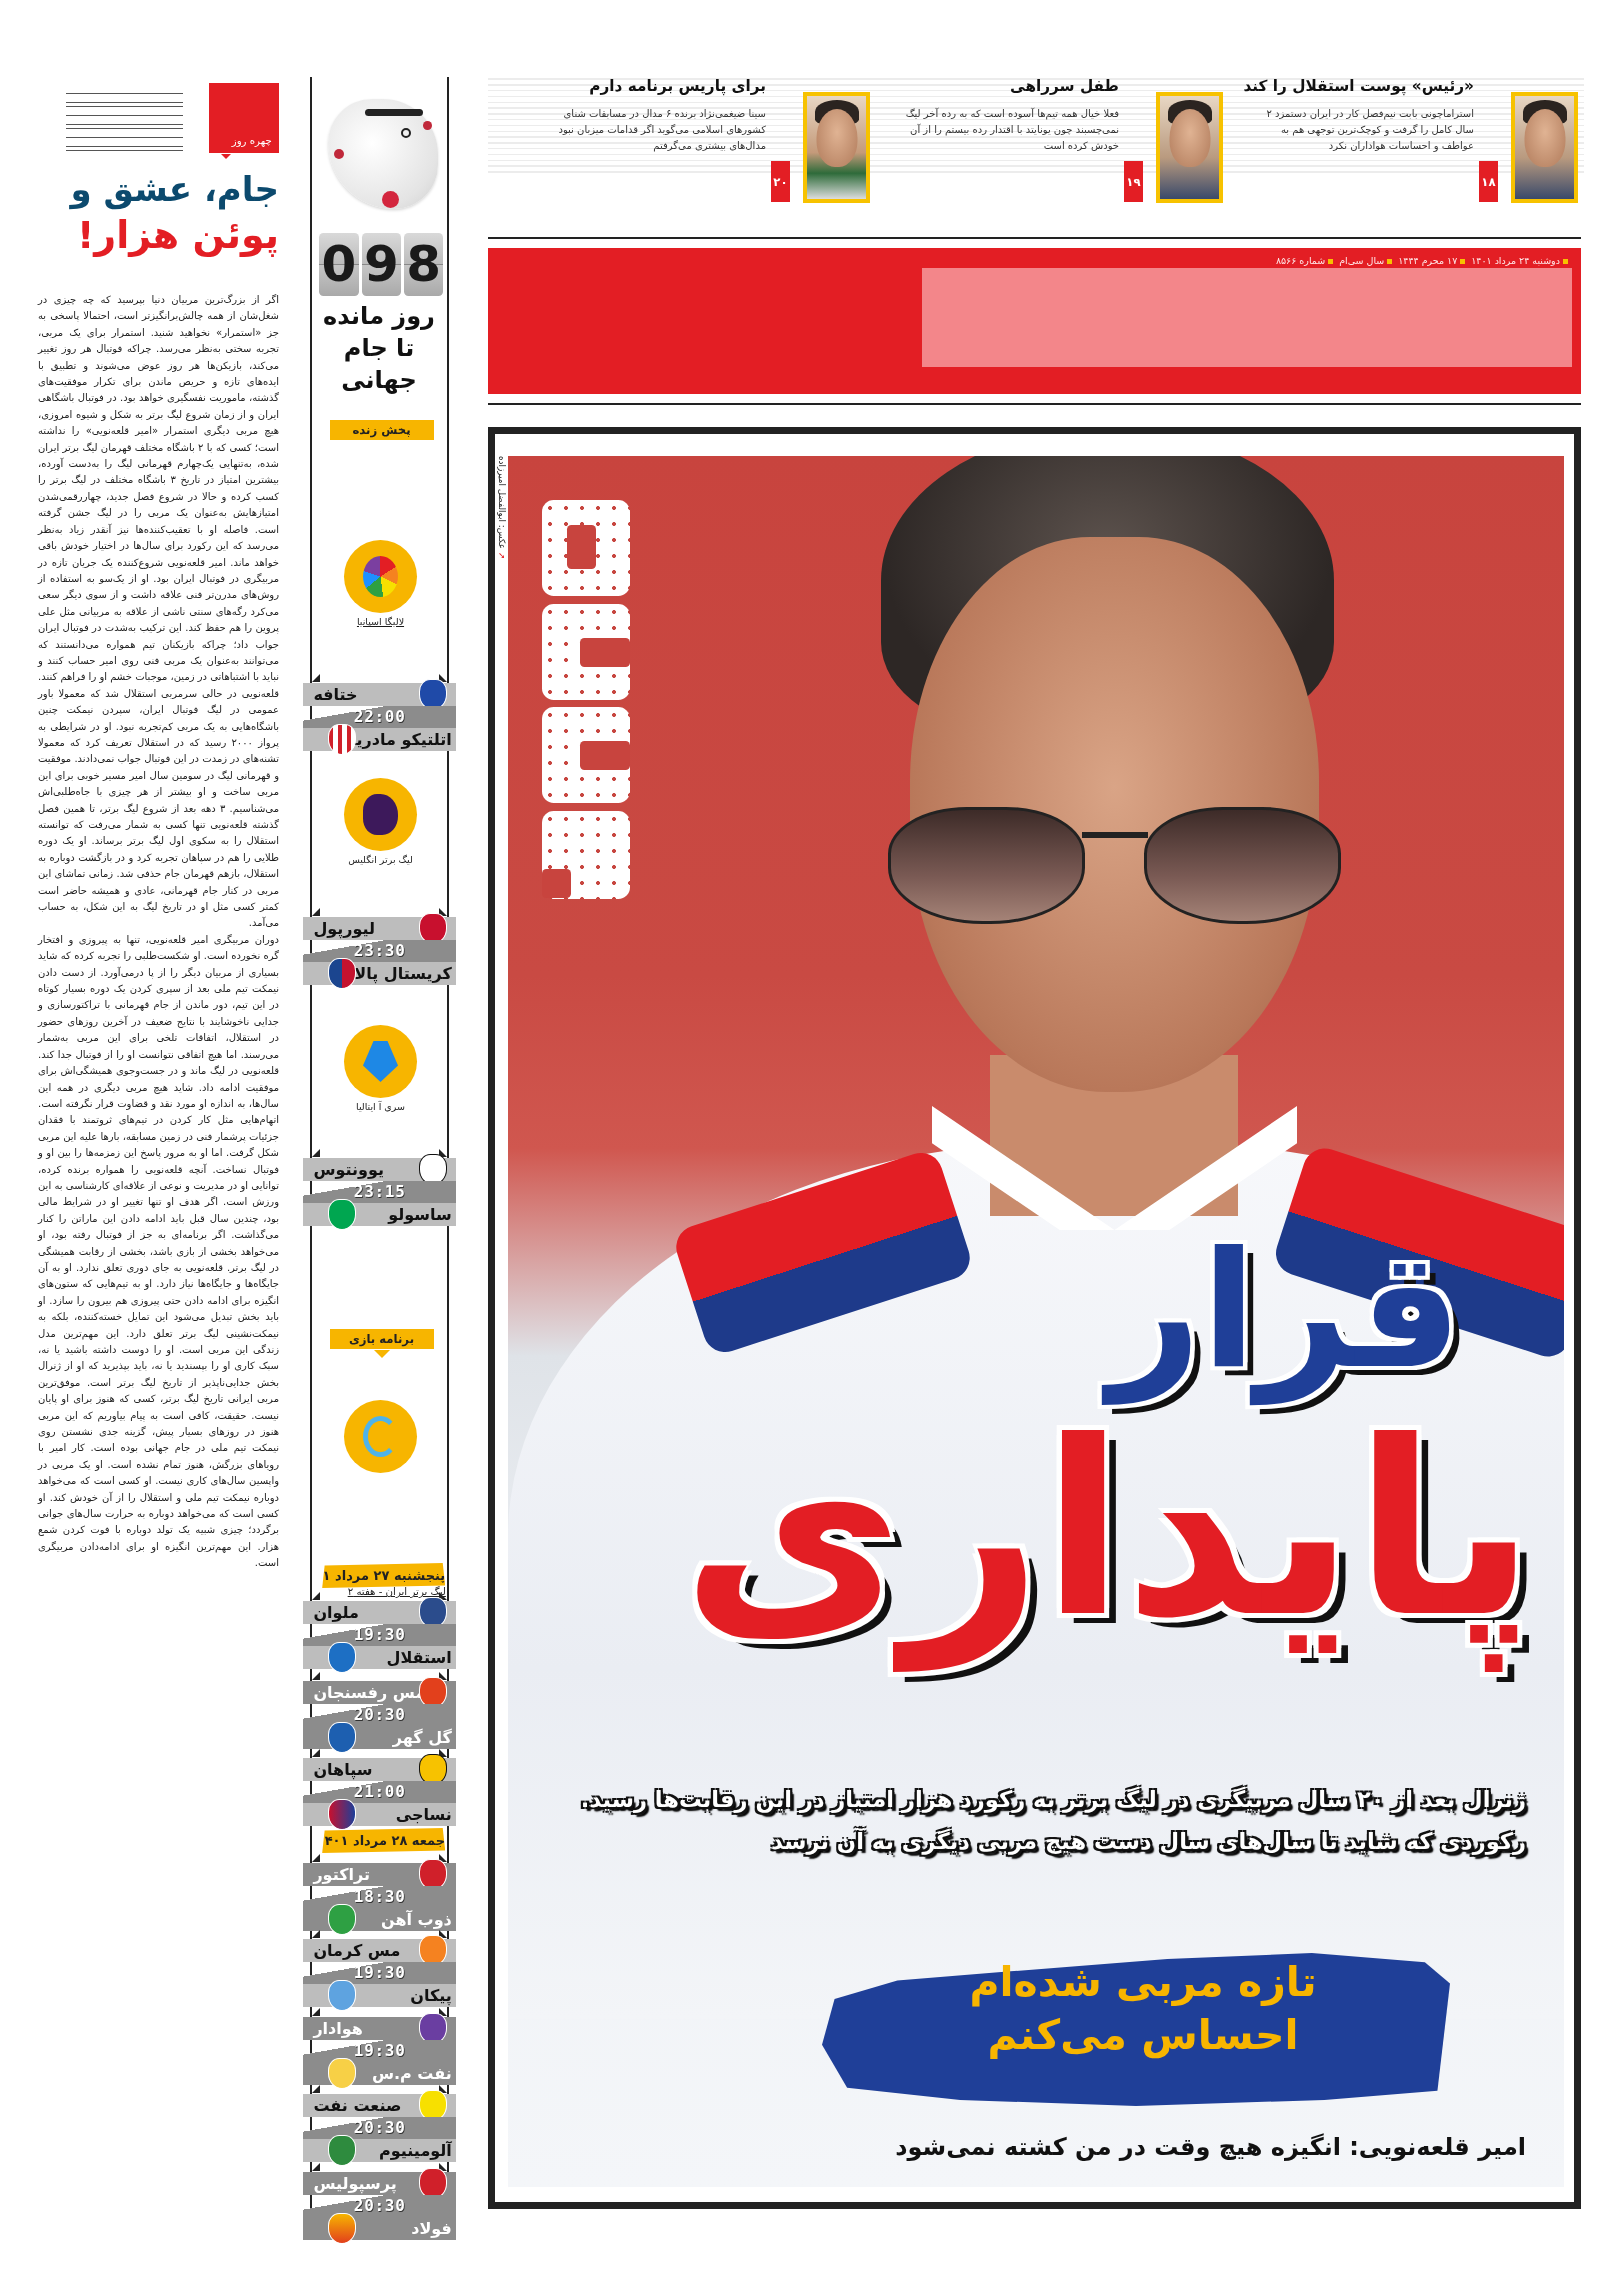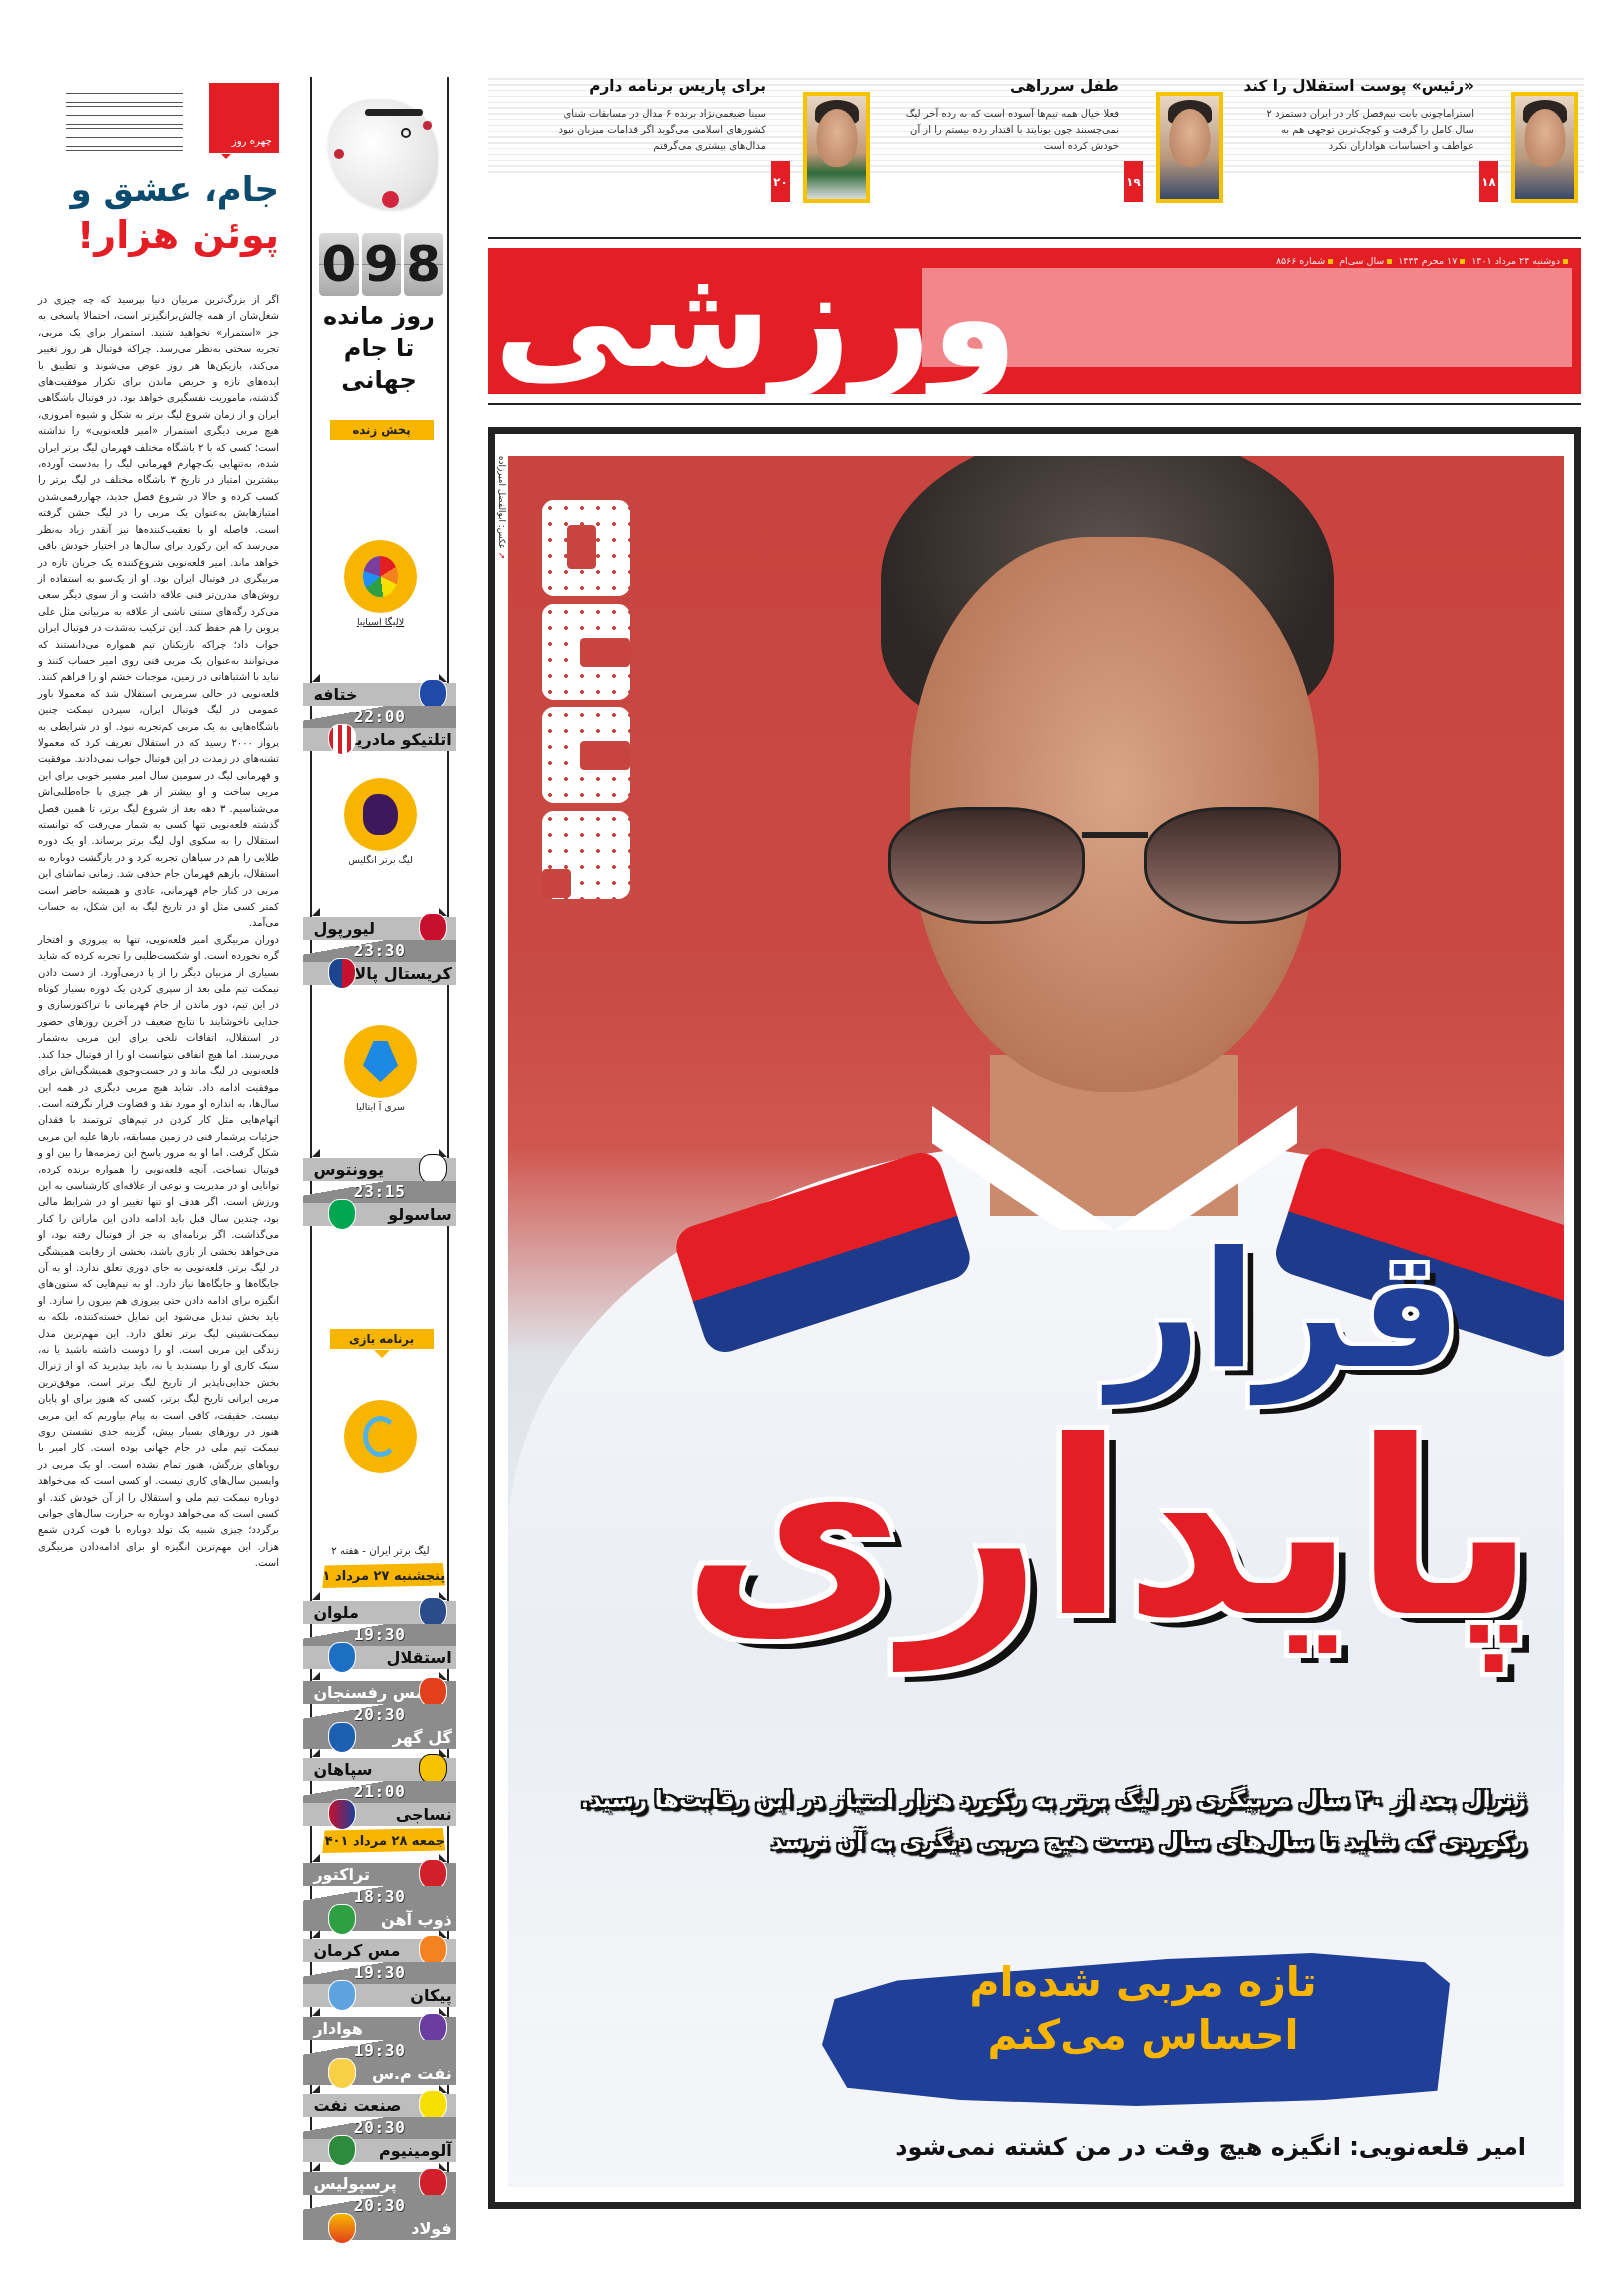--- a/index.html
+++ b/index.html
@@ -130,21 +130,21 @@
   .match .time { position: absolute; left: 0; top: 23.4px; width: 153px; height: 22px; text-align: center;
     font: 900 16px/22px "DejaVu Sans Mono", monospace; color: #fff; letter-spacing: 0.7px;
     background: linear-gradient(170deg, transparent 0 30%, #8c8c8c 30% 100%); text-shadow: 0.7px 0.7px 0 #333; }
   .match .notch-l, .match .notch-r { position: absolute; top: -8.8px; width: 0; height: 0; border-top: 8.8px solid transparent; }
   .match .notch-l { left: 8.8px; border-right: 8.8px solid #222; }
   .match .notch-r { right: 8.8px; border-left: 8.8px solid #222; }
 
   .daybanner { position: absolute; left: 10.2px; width: 123px; height: 25px; background: #f7b500; color: #222;
     font: 900 13px/25px "DejaVu Sans", sans-serif; text-align: center; white-space: nowrap;
     clip-path: polygon(2% 10%, 98% 0, 100% 90%, 0 100%); }
-  .iran-league-name { position: absolute; left: 2.9px; top: 1468px; width: 131px; text-align: center; font: 10.2px "DejaVu Sans", sans-serif; color: #222; }
+  .iran-league-name { position: absolute; left: 2.9px; top: 1509px; width: 131px; text-align: right; font: 10.2px "DejaVu Sans", sans-serif; color: #222; text-decoration: underline; }
 
   
   .col-left { position: absolute; left: 38px; top: 83px; width: 241px; direction: rtl; }
   .kicker-box { position: absolute; right: 0; top: 0; width: 70px; height: 70px; background: #e31e24; }
   .kicker-box span { position: absolute; right: 7.3px; bottom: 7.3px; color: #fff; font: 10.2px "DejaVu Sans", sans-serif; }
   .kicker-box::after { content: ""; position: absolute; left: 11.7px; bottom: -5.8px; border: 5.8px solid transparent; border-top-color: #e31e24; border-bottom: 0; }
   .kicker-lines { position: absolute; left: 28px; top: 1.5px; width: 117px; height: 70px;
     background: repeating-linear-gradient(to bottom, #fff 0 3.7px, #555 3.7px 4.4px); }
   .col-title1 { position: absolute; right: 0; top: 86px; font: 900 34px/41px "DejaVu Sans", sans-serif; color: #0c4a6e; white-space: nowrap; }
   .col-title2 { position: absolute; right: 0; top: 129px; font: 900 38px/47px "DejaVu Sans", sans-serif; color: #e31e24; white-space: nowrap; }
@@ -180,21 +180,20 @@
       </div>
     <div class="num">۲۰</div>
     <h3>برای پاریس برنامه دارم</h3>
     <p>سینا ضیغمی‌نژاد برنده ۶ مدال در مسابقات شنای کشورهای اسلامی می‌گوید اگر قدامات میزبان نبود مدال‌های بیشتری می‌گرفتم</p>
   </div>
 </div>
 
 <div class="rule-top"></div>
 <div class="masthead">
   <div class="mast-pink"></div>
-  <div class="mast-title-b">ورزشی</div>
   <div class="mast-date">
     <span class="sq"></span><span>دوشنبه ۲۴ مرداد ۱۴۰۱</span>
     <span class="sq"></span><span>۱۷ محرم ۱۴۴۴</span>
     <span class="sq"></span><span>سال سی‌ام</span>
     <span class="sq"></span><span>شماره ۸۵۶۶</span>
   </div>
 </div>
 <div class="rule-bot"></div>
 
 <div class="frame">

